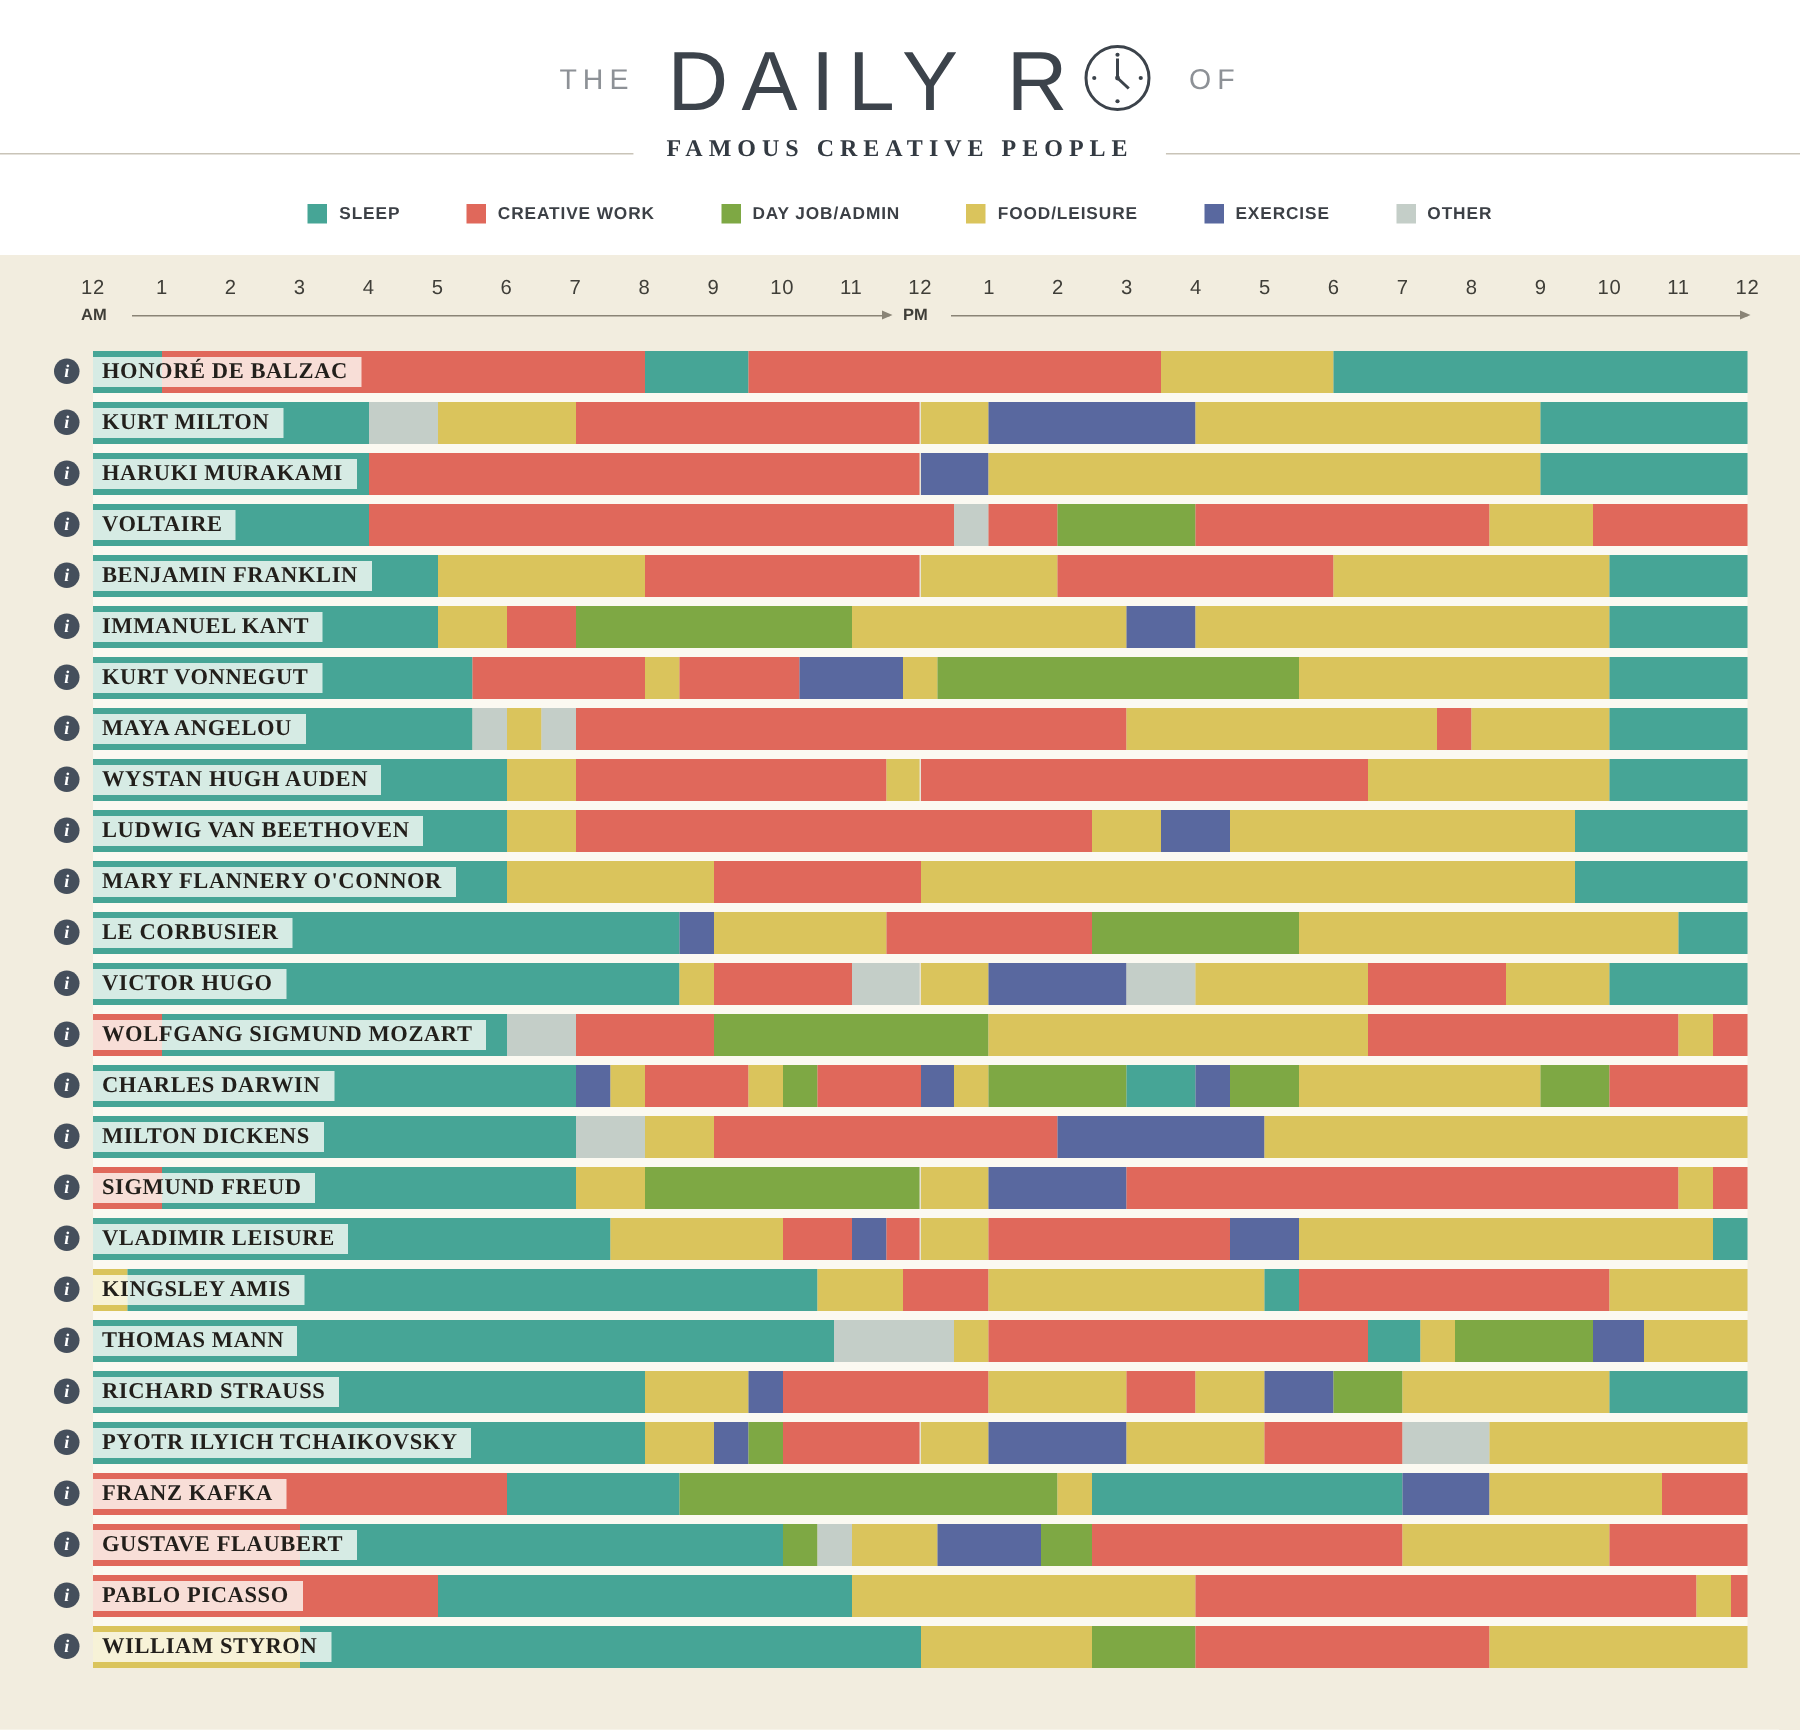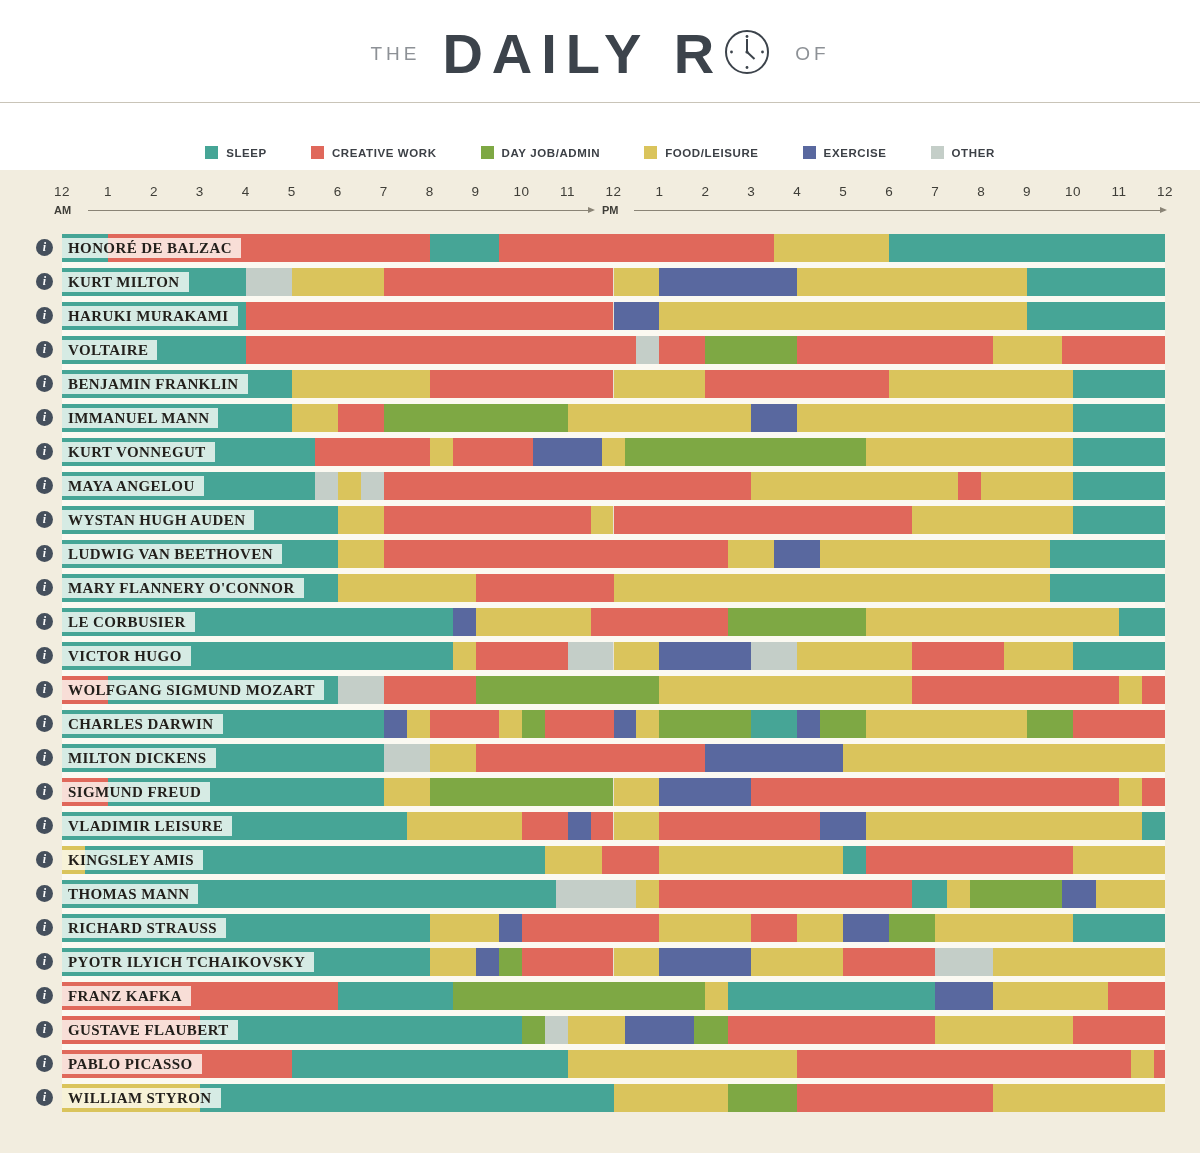--- a/index.html
+++ b/index.html
@@ -7,30 +7,30 @@
     width:1200px;height:1153px;overflow:hidden;
     background:#F2EDDF;
     font-family:"Liberation Sans",sans-serif;
     position:relative;
   }
   
   .header{background:#FFFFFF;padding-top:22px;height:148px;position:relative;}
   .title-row{display:flex;align-items:center;justify-content:center;gap:22px;height:64px;}
   .title-the,.title-of{font-size:19px;letter-spacing:4px;color:#8D9196;font-weight:400;}
   .title-main{display:flex;align-items:center;font-size:56px;letter-spacing:9px;
-    color:#3C434B;font-weight:700;line-height:1;}
+    color:#3C434B;font-weight:400;line-height:1;}
   .title-main .t{font-stretch:condensed;}
   .clock{margin:0 2px 4px 0;}
   .subtitle-row{position:relative;height:26px;margin-top:4px;}
   .subtitle-rule{position:absolute;left:0;right:0;top:12px;border-top:1px solid #C9C4B8;}
   .subtitle{position:absolute;left:50%;transform:translateX(-50%);top:1px;
     background:#FFFFFF;padding:0 22px;
     font-family:"Liberation Serif",serif;font-weight:700;font-size:16px;
     letter-spacing:4px;color:#333A42;white-space:nowrap;}
-  .legend{display:flex;justify-content:center;align-items:center;gap:44px;margin-top:30px;}
+  .legend{display:flex;justify-content:center;align-items:center;gap:44px;margin-top:20px;}
   .legend-item{display:flex;align-items:center;gap:8px;}
   .legend-swatch{width:13px;height:13px;display:inline-block;}
   .legend-label{font-size:11.5px;font-weight:700;letter-spacing:0.6px;color:#3C4046;}
   
   .chart{padding-top:12px;}
   .axis{position:relative;height:52px;margin-left:62px;width:1103px;}
   .tick{position:absolute;top:2px;transform:translateX(-50%);
     font-size:13.5px;color:#3F3E38;letter-spacing:0.5px;}
   .ampm{position:absolute;top:22px;font-size:11px;font-weight:700;color:#3F3E38;}
   .arrow{position:absolute;top:28px;border-top:1.5px solid #8A8476;}
@@ -66,20 +66,21 @@
         <circle cx="8.5" cy="24" r="1.4" fill="#3C434B"></circle>
         <line x1="24" y1="24" x2="24" y2="11" stroke="#3C434B" stroke-width="2"></line>
         <line x1="24" y1="24" x2="31.5" y2="31" stroke="#3C434B" stroke-width="2"></line>
         <circle cx="24" cy="24" r="1.6" fill="#3C434B"></circle>
       </svg>
     </span>
     <span class="title-of">OF</span>
   </div>
   <div class="subtitle-row">
     <div class="subtitle-rule"></div>
+    <span class="subtitle">FAMOUS CREATIVE PEOPLE</span>
   </div>
   <div class="legend" id="legend">
       <span class="legend-item">
         <span class="legend-swatch" style="background: rgb(70, 165, 150);"></span>
         <span class="legend-label">SLEEP</span>
       </span>
       <span class="legend-item">
         <span class="legend-swatch" style="background: rgb(224, 104, 91);"></span>
         <span class="legend-label">CREATIVE WORK</span>
       </span>
@@ -192,21 +193,21 @@
       <div class="row">
         <div class="seg" title="SLEEP" style="left: 0%; width: 20.8333%; background: rgb(70, 165, 150);"></div>
         <div class="seg" title="FOOD/LEISURE" style="left: 20.8333%; width: 4.16667%; background: rgb(218, 196, 92);"></div>
         <div class="seg" title="CREATIVE WORK" style="left: 25%; width: 4.16667%; background: rgb(224, 104, 91);"></div>
         <div class="seg" title="DAY JOB/ADMIN" style="left: 29.1667%; width: 16.6667%; background: rgb(126, 168, 68);"></div>
         <div class="seg" title="FOOD/LEISURE" style="left: 45.8333%; width: 16.6667%; background: rgb(218, 196, 92);"></div>
         <div class="seg" title="EXERCISE" style="left: 62.5%; width: 4.16667%; background: rgb(89, 104, 159);"></div>
         <div class="seg" title="FOOD/LEISURE" style="left: 66.6667%; width: 25%; background: rgb(218, 196, 92);"></div>
         <div class="seg" title="SLEEP" style="left: 91.6667%; width: 8.33333%; background: rgb(70, 165, 150);"></div>
         <span class="info-icon">i</span>
-        <span class="person-label">IMMANUEL MANN</span>
+        <span class="person-label">IMMANUEL KANT</span>
       </div>
       <div class="row">
         <div class="seg" title="SLEEP" style="left: 0%; width: 22.9167%; background: rgb(70, 165, 150);"></div>
         <div class="seg" title="CREATIVE WORK" style="left: 22.9167%; width: 10.4167%; background: rgb(224, 104, 91);"></div>
         <div class="seg" title="FOOD/LEISURE" style="left: 33.3333%; width: 2.08333%; background: rgb(218, 196, 92);"></div>
         <div class="seg" title="CREATIVE WORK" style="left: 35.4167%; width: 7.29167%; background: rgb(224, 104, 91);"></div>
         <div class="seg" title="EXERCISE" style="left: 42.7083%; width: 6.25%; background: rgb(89, 104, 159);"></div>
         <div class="seg" title="FOOD/LEISURE" style="left: 48.9583%; width: 2.08333%; background: rgb(218, 196, 92);"></div>
         <div class="seg" title="DAY JOB/ADMIN" style="left: 51.0417%; width: 21.875%; background: rgb(126, 168, 68);"></div>
         <div class="seg" title="FOOD/LEISURE" style="left: 72.9167%; width: 18.75%; background: rgb(218, 196, 92);"></div>

